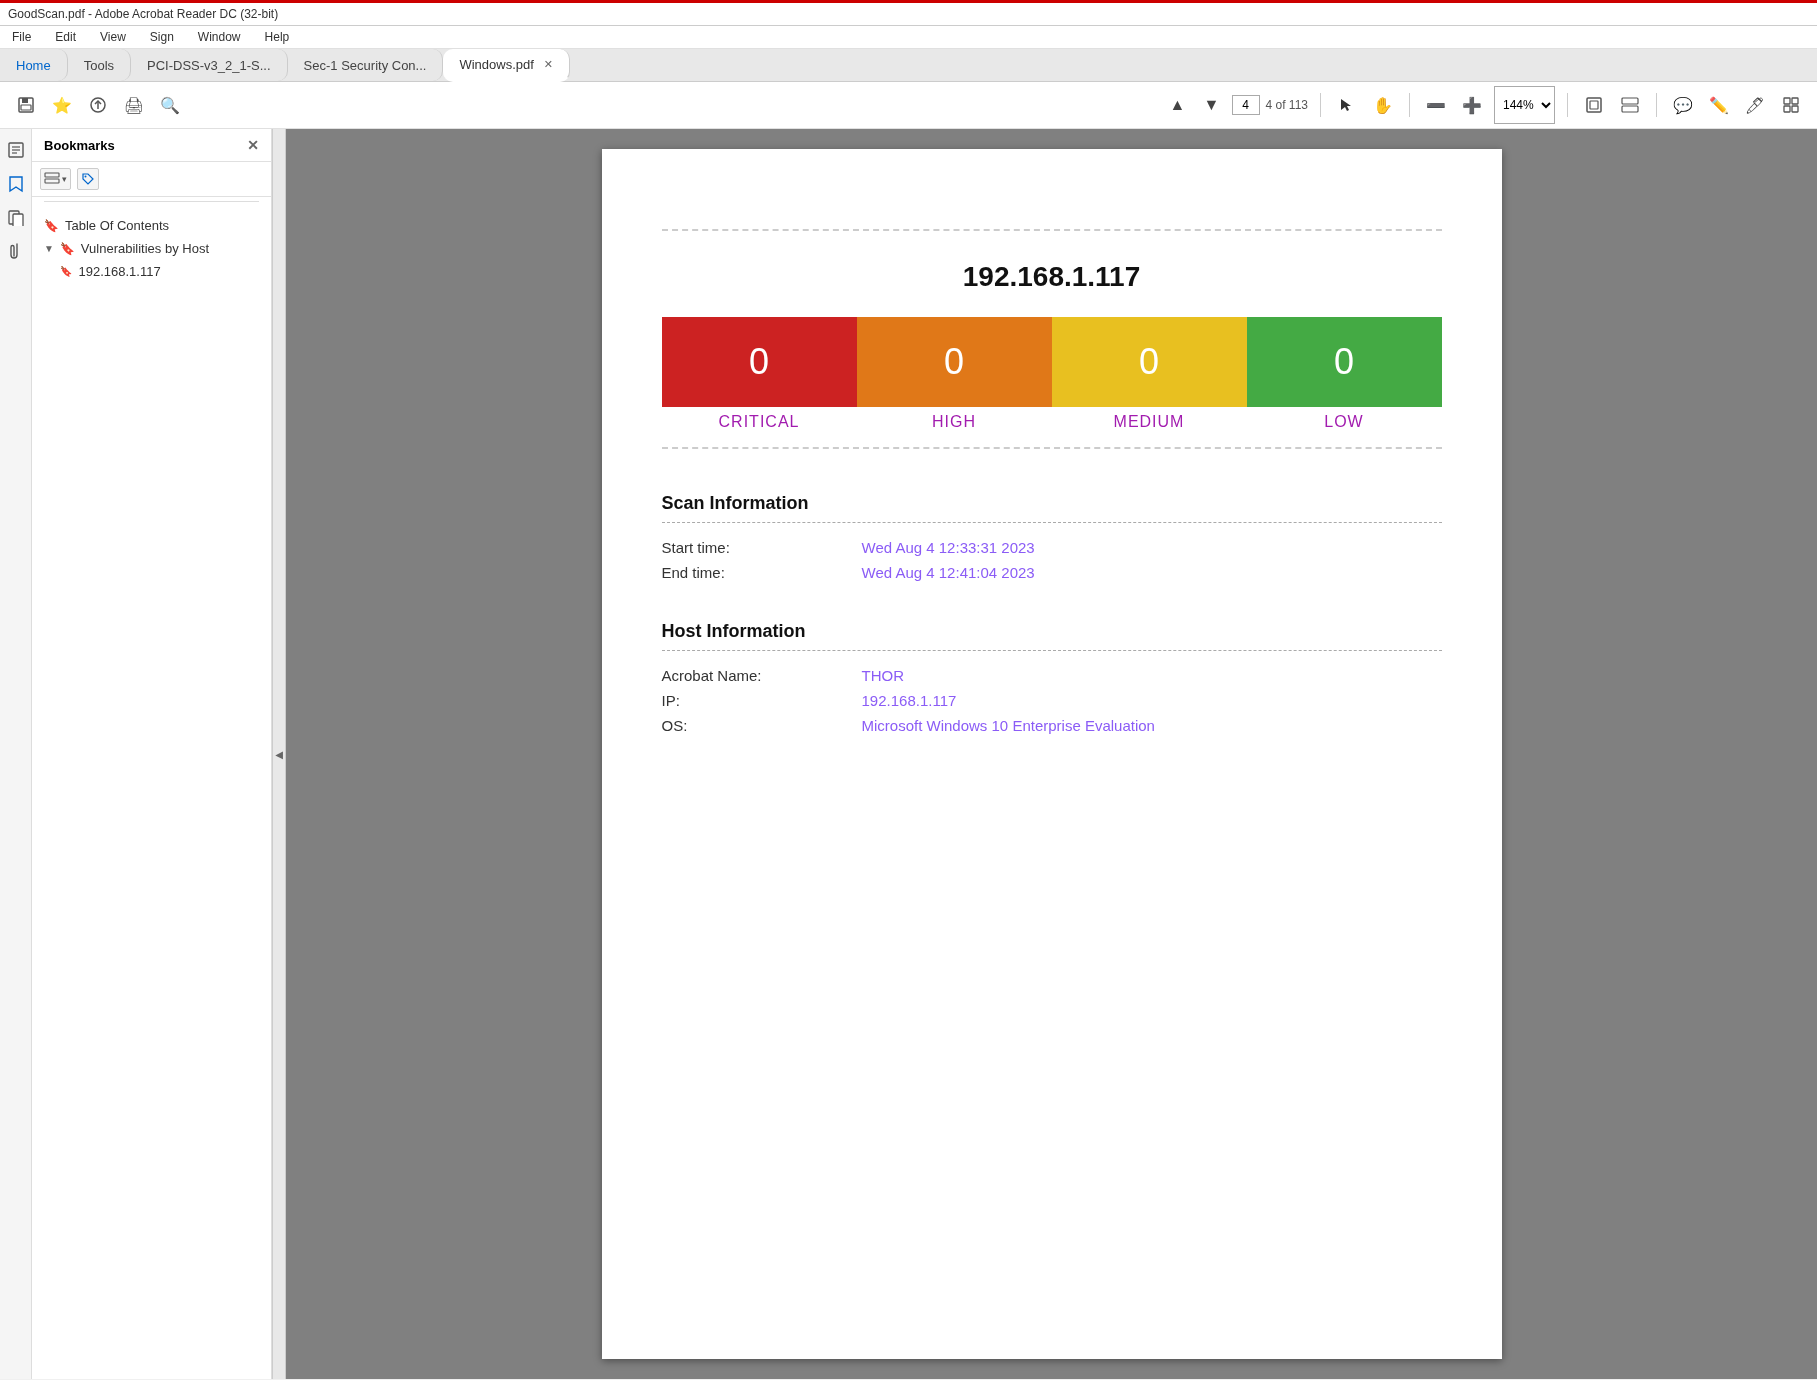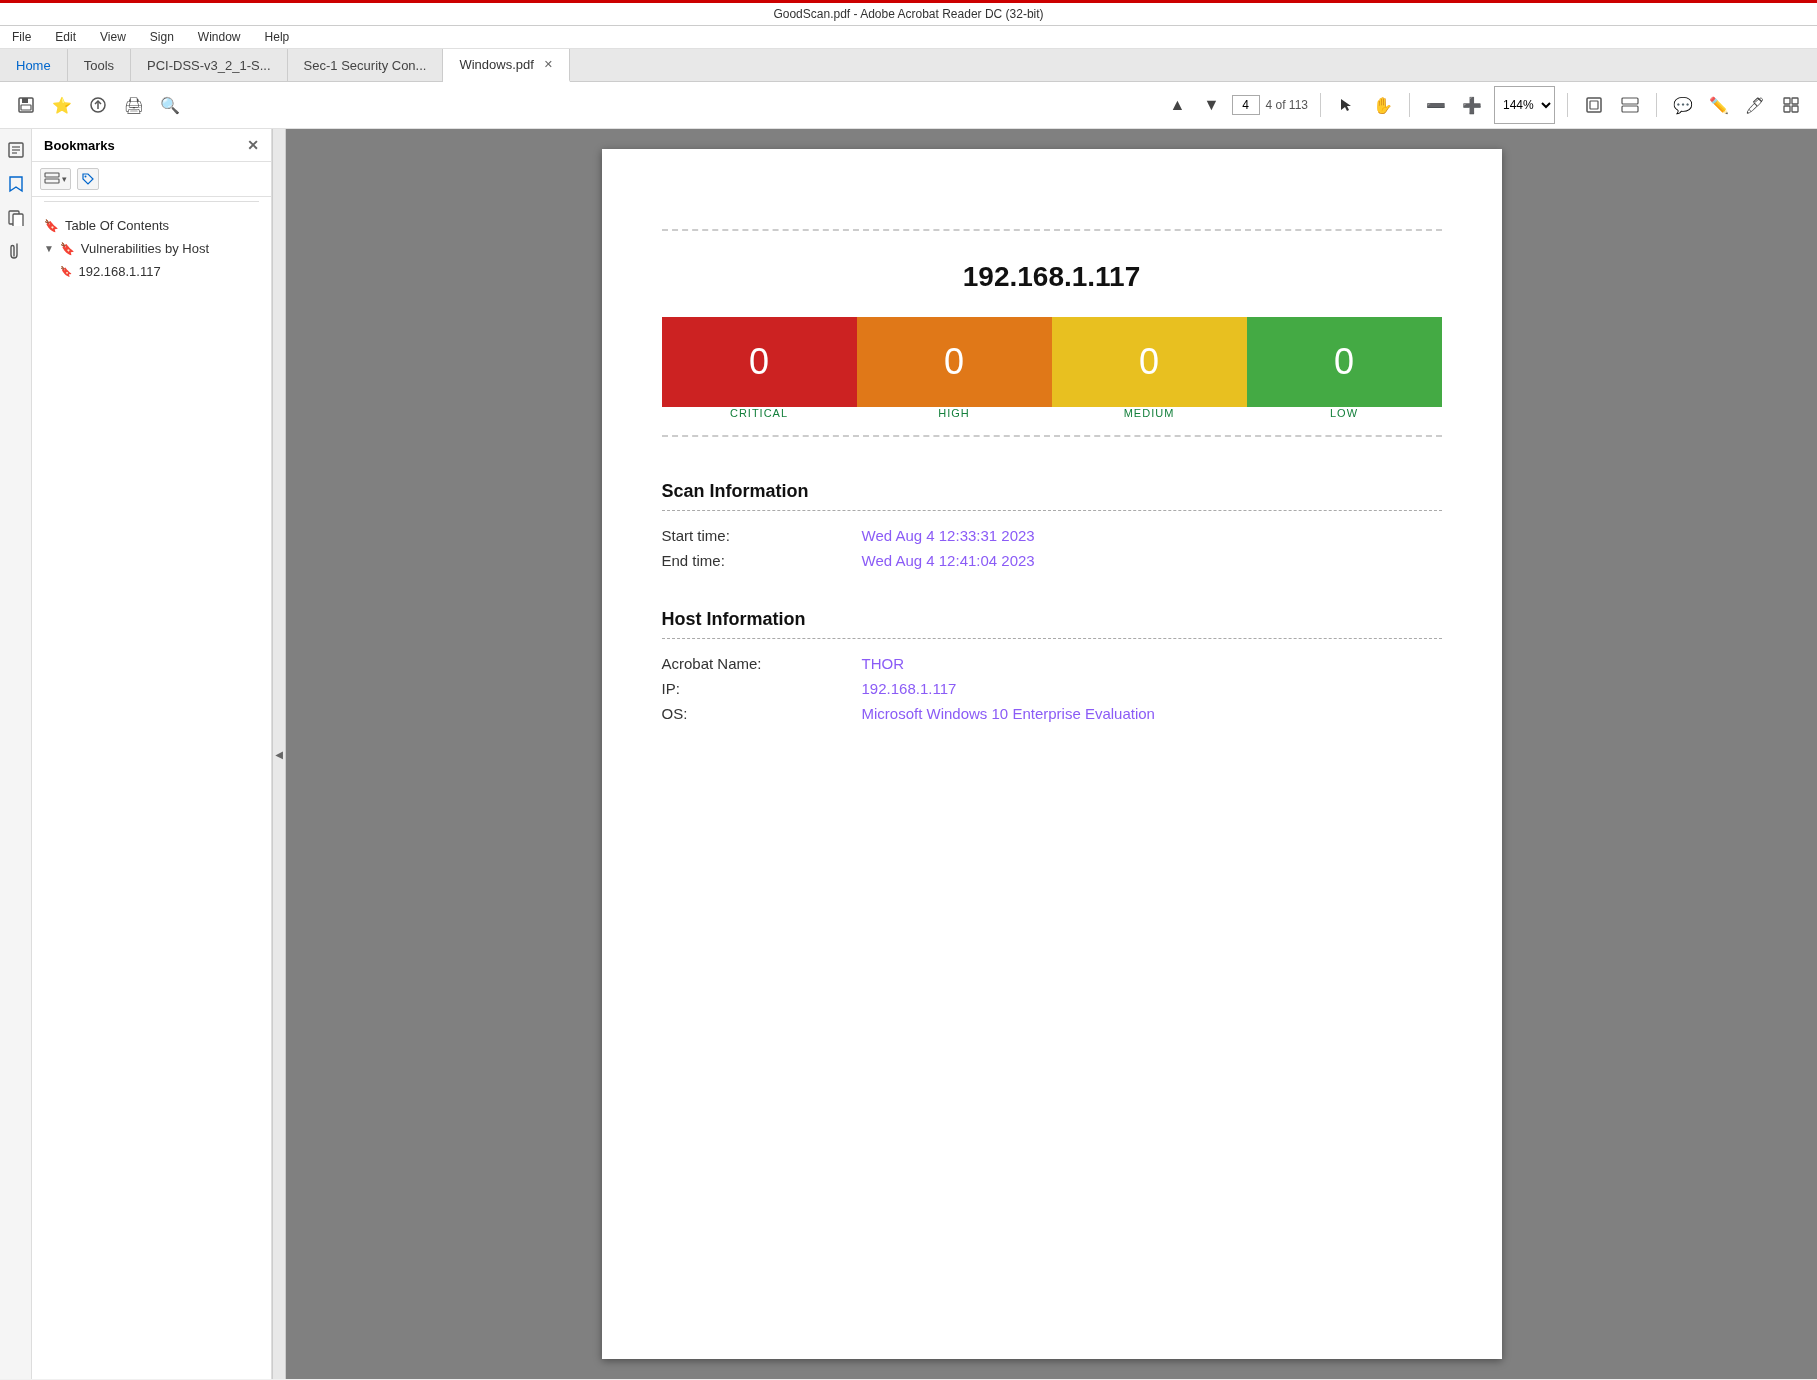--- a/index.html
+++ b/index.html
@@ -8,21 +8,20 @@
     
     .title-bar {
       background: #fff;
       border-bottom: 1px solid #ccc;
       padding: 4px 8px;
       display: flex;
       align-items: center;
       font-size: 12px;
       color: #333;
       border-top: 3px solid #cc0000;
-      justify-content: center;
     }
 
     
     .menu-bar {
       background: #fff;
       border-bottom: 1px solid #e0e0e0;
       display: flex;
       align-items: center;
       padding: 2px 8px;
       gap: 16px;
@@ -42,20 +41,21 @@
     .tab {
       display: flex;
       align-items: center;
       padding: 8px 16px;
       font-size: 13px;
       cursor: pointer;
       border-right: 1px solid #ccc;
       color: #444;
       background: #e8e8e8;
       gap: 6px;
+      border-radius: 10px;
     }
     .tab.home { background: #e8e8e8; color: #0066cc; font-weight: 500; }
     .tab.active {
       background: #fff;
       border-bottom: 2px solid #fff;
       margin-bottom: -1px;
       color: #333;
     }
     .tab-close { font-size: 11px; color: #666; margin-left: 4px; cursor: pointer; }
 
@@ -259,23 +259,24 @@
       justify-content: center;
       color: #fff;
       font-size: 36px;
       font-weight: 300;
     }
     .sev-critical { background: #cc2222; }
     .sev-high { background: #e07818; }
     .sev-medium { background: #e8c020; }
     .sev-low { background: #44aa44; }
     .severity-label {
-      font-size: 11px;
-      color: #15803d;
+      font-size: 16px;
+      color: #a21caf;
       letter-spacing: 1px;
+      margin-top: 6px;
       text-transform: uppercase;
     }
 
     .section-title {
       font-size: 18px;
       font-weight: bold;
       margin-top: 44px;
       margin-bottom: 8px;
       color: #111;
     }

